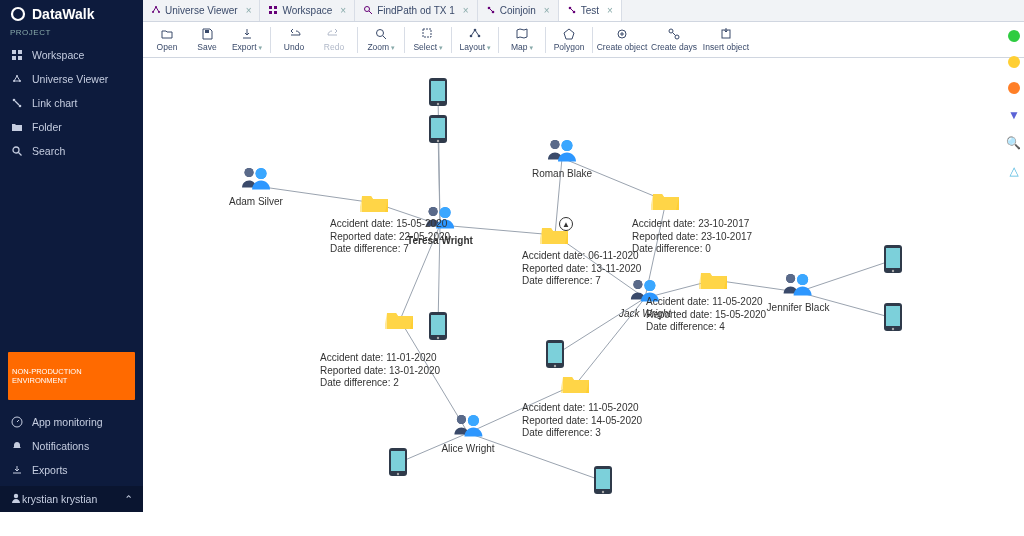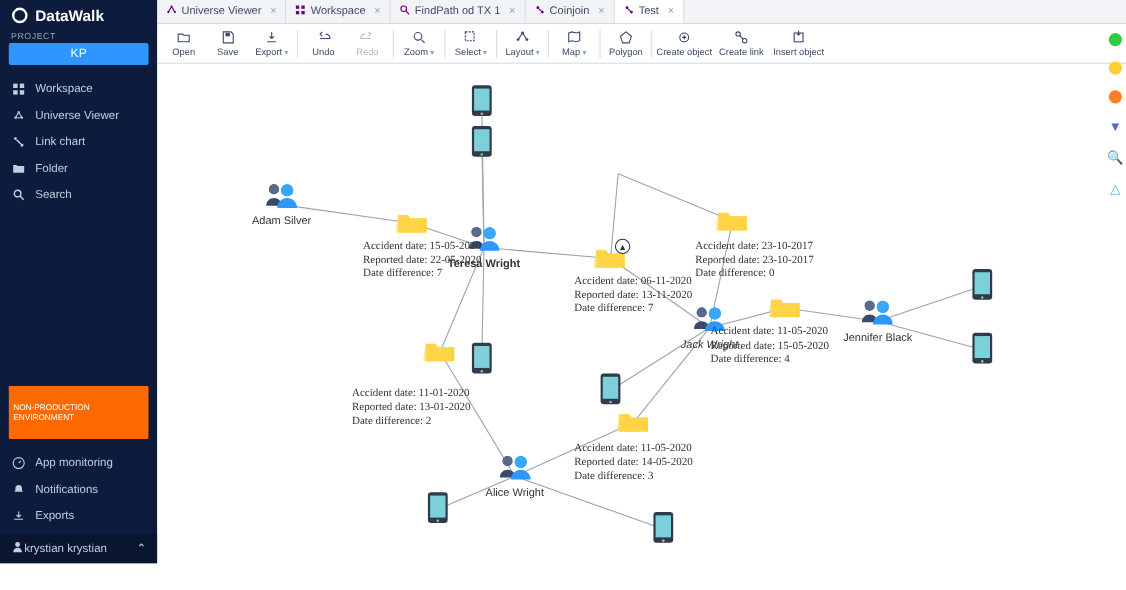--- a/index.html
+++ b/index.html
@@ -30,39 +30,38 @@
   .tb-btn svg { width: 14px; height: 14px; }
   .tb-sep { width: 1px; height: 26px; background: #d8dde6; margin: 0 3px; }
   .tb-btn.wide { width: 52px; }
   .dd::after { content: "▾"; font-size: 7px; color: #8aa; margin-left: 2px; }
 
   .canvas { position: relative; flex: 1 1 auto; background: #fff; overflow: hidden; }
   .edges { position: absolute; left: 0; top: 0; width: 100%; height: 100%; }
   .edges line { stroke: #9aa3af; stroke-width: 1; }
   .node { position: absolute; transform: translate(-50%, -50%); text-align: center; }
   .node .lbl { font-size: 10px; color: #333; white-space: nowrap; margin-top: 2px; }
-  .anno { position: absolute; font-size: 10px; color: #333; line-height: 1.25; white-space: nowrap; font-family: Liberation Serif, serif; }
+  .anno { position: absolute; font-size: 10px; color: #333; line-height: 1.25; white-space: nowrap; }
   .anno div { }
   .badge-circ { position: absolute; width: 14px; height: 14px; border: 1px solid #333; border-radius: 50%; display: flex; align-items: center; justify-content: center; font-size: 8px; background: #fff; }
 
   .rs { position: absolute; right: 0; top: 0; width: 20px; height: 536px; display: flex; flex-direction: column; align-items: center; gap: 14px; padding-top: 30px; }
   .rs .rb { width: 12px; height: 12px; border-radius: 50%; cursor: pointer; }
 </style>
 </head>
 <body>
 
 <div class="sidebar">
   <div class="logo-row">
     <svg width="16" height="16" viewBox="0 0 16 16">
       <circle cx="8" cy="8" r="6" fill="none" stroke="#fff" stroke-width="2.2"></circle>
     </svg>
     <span>DataWalk</span>
   </div>
   <div class="project-lbl">PROJECT</div>
-  <div class="project-btn">KP</div>
   <ul class="nav" id="nav-main">
       <li>
         <span class="ico">
           <svg width="12" height="12" viewBox="0 0 12 12">
             <rect x="1" y="1" width="4" height="4" fill="#c5cde0"></rect>
             <rect x="7" y="1" width="4" height="4" fill="#c5cde0"></rect>
             <rect x="1" y="7" width="4" height="4" fill="#c5cde0"></rect>
             <rect x="7" y="7" width="4" height="4" fill="#c5cde0"></rect>
           </svg>
         </span>
@@ -280,21 +279,21 @@
           <path d="M7 5v4M5 7h4" stroke="#3a4a6a"></path>
         </svg>
         <span>Create object</span>
       </div>
       <div class="tb-btn wide">
         <svg viewBox="0 0 14 14">
           <circle cx="4" cy="4" r="2" fill="none" stroke="#3a4a6a"></circle>
           <circle cx="10" cy="10" r="2" fill="none" stroke="#3a4a6a"></circle>
           <path d="M5.5 5.5l3 3" stroke="#3a4a6a"></path>
         </svg>
-        <span>Create link</span>
+        <span>Create days</span>
       </div>
       <div class="tb-btn wide">
         <svg viewBox="0 0 14 14">
           <rect x="3" y="3" width="8" height="8" fill="none" stroke="#3a4a6a"></rect>
           <path d="M7 1v4m0 0l-1.5-1.5M7 5l1.5-1.5" stroke="#3a4a6a" fill="none"></path>
         </svg>
         <span>Insert object</span>
       </div>
     </div>
   <div class="canvas" id="canvas">
@@ -344,20 +343,35 @@
             </g>
             <g>
               <circle cx="22" cy="8" r="5.5" fill="#2d97ff"></circle>
               <path d="M13 24c0-5 4-9 9-9s9 4 9 9" fill="#2d97ff"></path>
             </g>
             <circle cx="10" cy="7" r="4.5" fill="#5a6a8a"></circle>
             <circle cx="22" cy="8" r="5.5" fill="#3aa7ff"></circle>
           </svg></div>
         <div class="lbl">Teresa Wright</div>
       </div>
+      <div class="node" style="left: 419px; top: 100px;">
+        <div><svg width="34" height="26" viewBox="0 0 34 26">
+            <g>
+              <circle cx="10" cy="7" r="4.5" fill="#3a4a6a"></circle>
+              <path d="M3 22c0-4 3-7 7-7s7 3 7 7" fill="#3a4a6a"></path>
+            </g>
+            <g>
+              <circle cx="22" cy="8" r="5.5" fill="#2d97ff"></circle>
+              <path d="M13 24c0-5 4-9 9-9s9 4 9 9" fill="#2d97ff"></path>
+            </g>
+            <circle cx="10" cy="7" r="4.5" fill="#5a6a8a"></circle>
+            <circle cx="22" cy="8" r="5.5" fill="#3aa7ff"></circle>
+          </svg></div>
+        <div class="lbl">Roman Blake</div>
+      </div>
       <div class="node" style="left: 502px; top: 240px; font-style: italic;">
         <div><svg width="34" height="26" viewBox="0 0 34 26">
             <g>
               <circle cx="10" cy="7" r="4.5" fill="#3a4a6a"></circle>
               <path d="M3 22c0-4 3-7 7-7s7 3 7 7" fill="#3a4a6a"></path>
             </g>
             <g>
               <circle cx="22" cy="8" r="5.5" fill="#2d97ff"></circle>
               <path d="M13 24c0-5 4-9 9-9s9 4 9 9" fill="#2d97ff"></path>
             </g>

